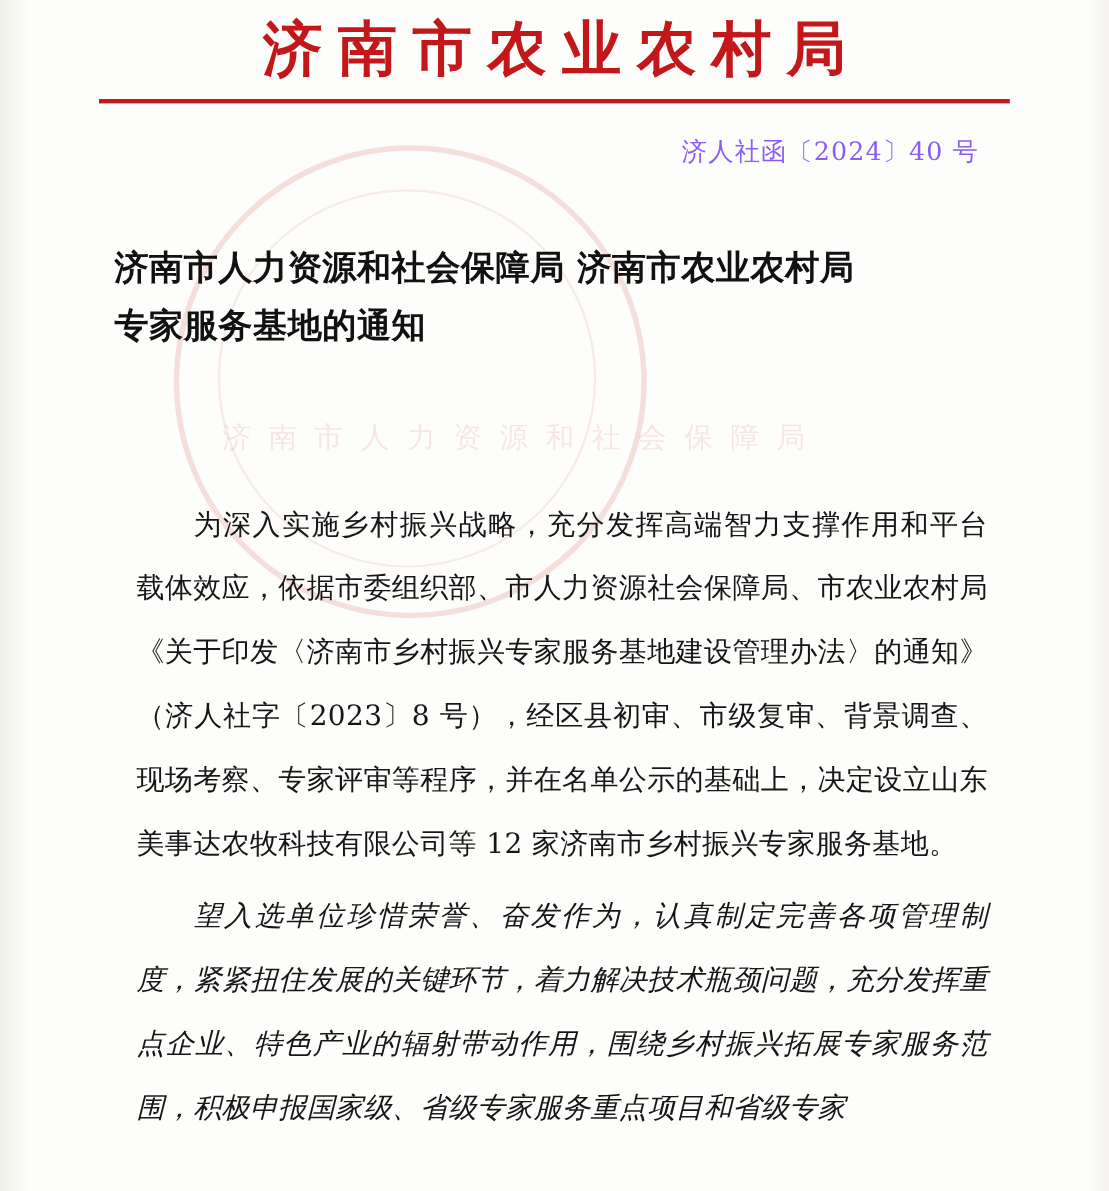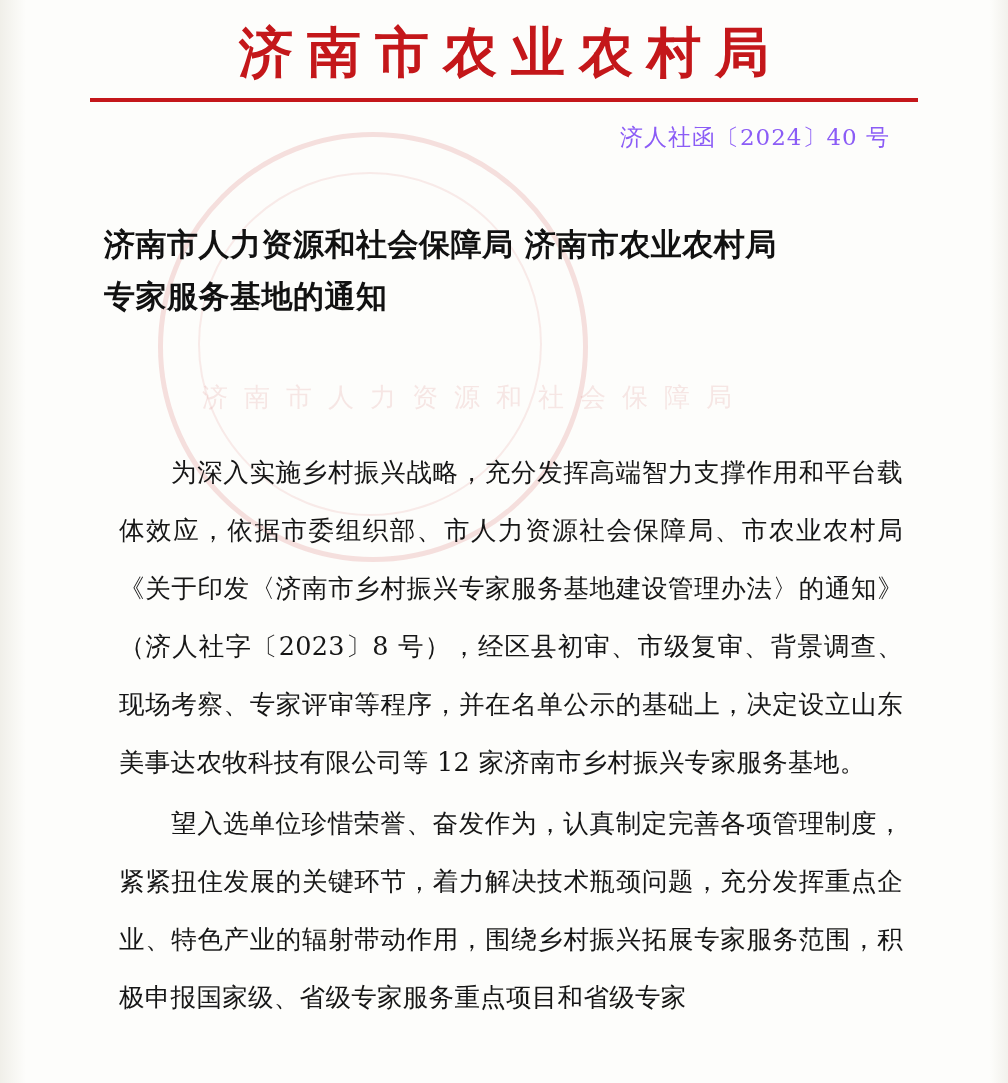--- a/index.html
+++ b/index.html
@@ -84,21 +84,21 @@
     width: 1008px;
     text-align: center;
   }
   .masthead-title {
     font-family: "DejaVu Serif", "Liberation Serif", serif;
     font-weight: bold;
     font-size: 54px;
     line-height: 72px;
     color: #c4171a;
     letter-spacing: 14px;
-    padding-top: 16px;
+    padding-top: 8px;
     padding-left: 14px;
     white-space: nowrap;
   }
   .masthead-rule {
     margin: 10px auto 0 auto;
     width: 828px;
     height: 4px;
     background: #c4171a;
   }
 
@@ -145,24 +145,25 @@
     color: #161616;
   }
   .para {
     font-size: 25.5px;
     line-height: 58px;
     letter-spacing: 0.3px;
     color: #161616;
     text-align: justify;
     text-align-last: left;
     text-indent: 52px;
-    margin: 3px;
+    margin: 8px;
   }
   .para + .para {
     margin-top: 0;
+    font-style: italic;
   }
 </style>
 </head>
 <body>
 
 <div class="paper"></div>
 <div class="scan-edge-left"></div>
 <div class="scan-edge-right"></div>
 
 <div class="seal-ghost"></div>

